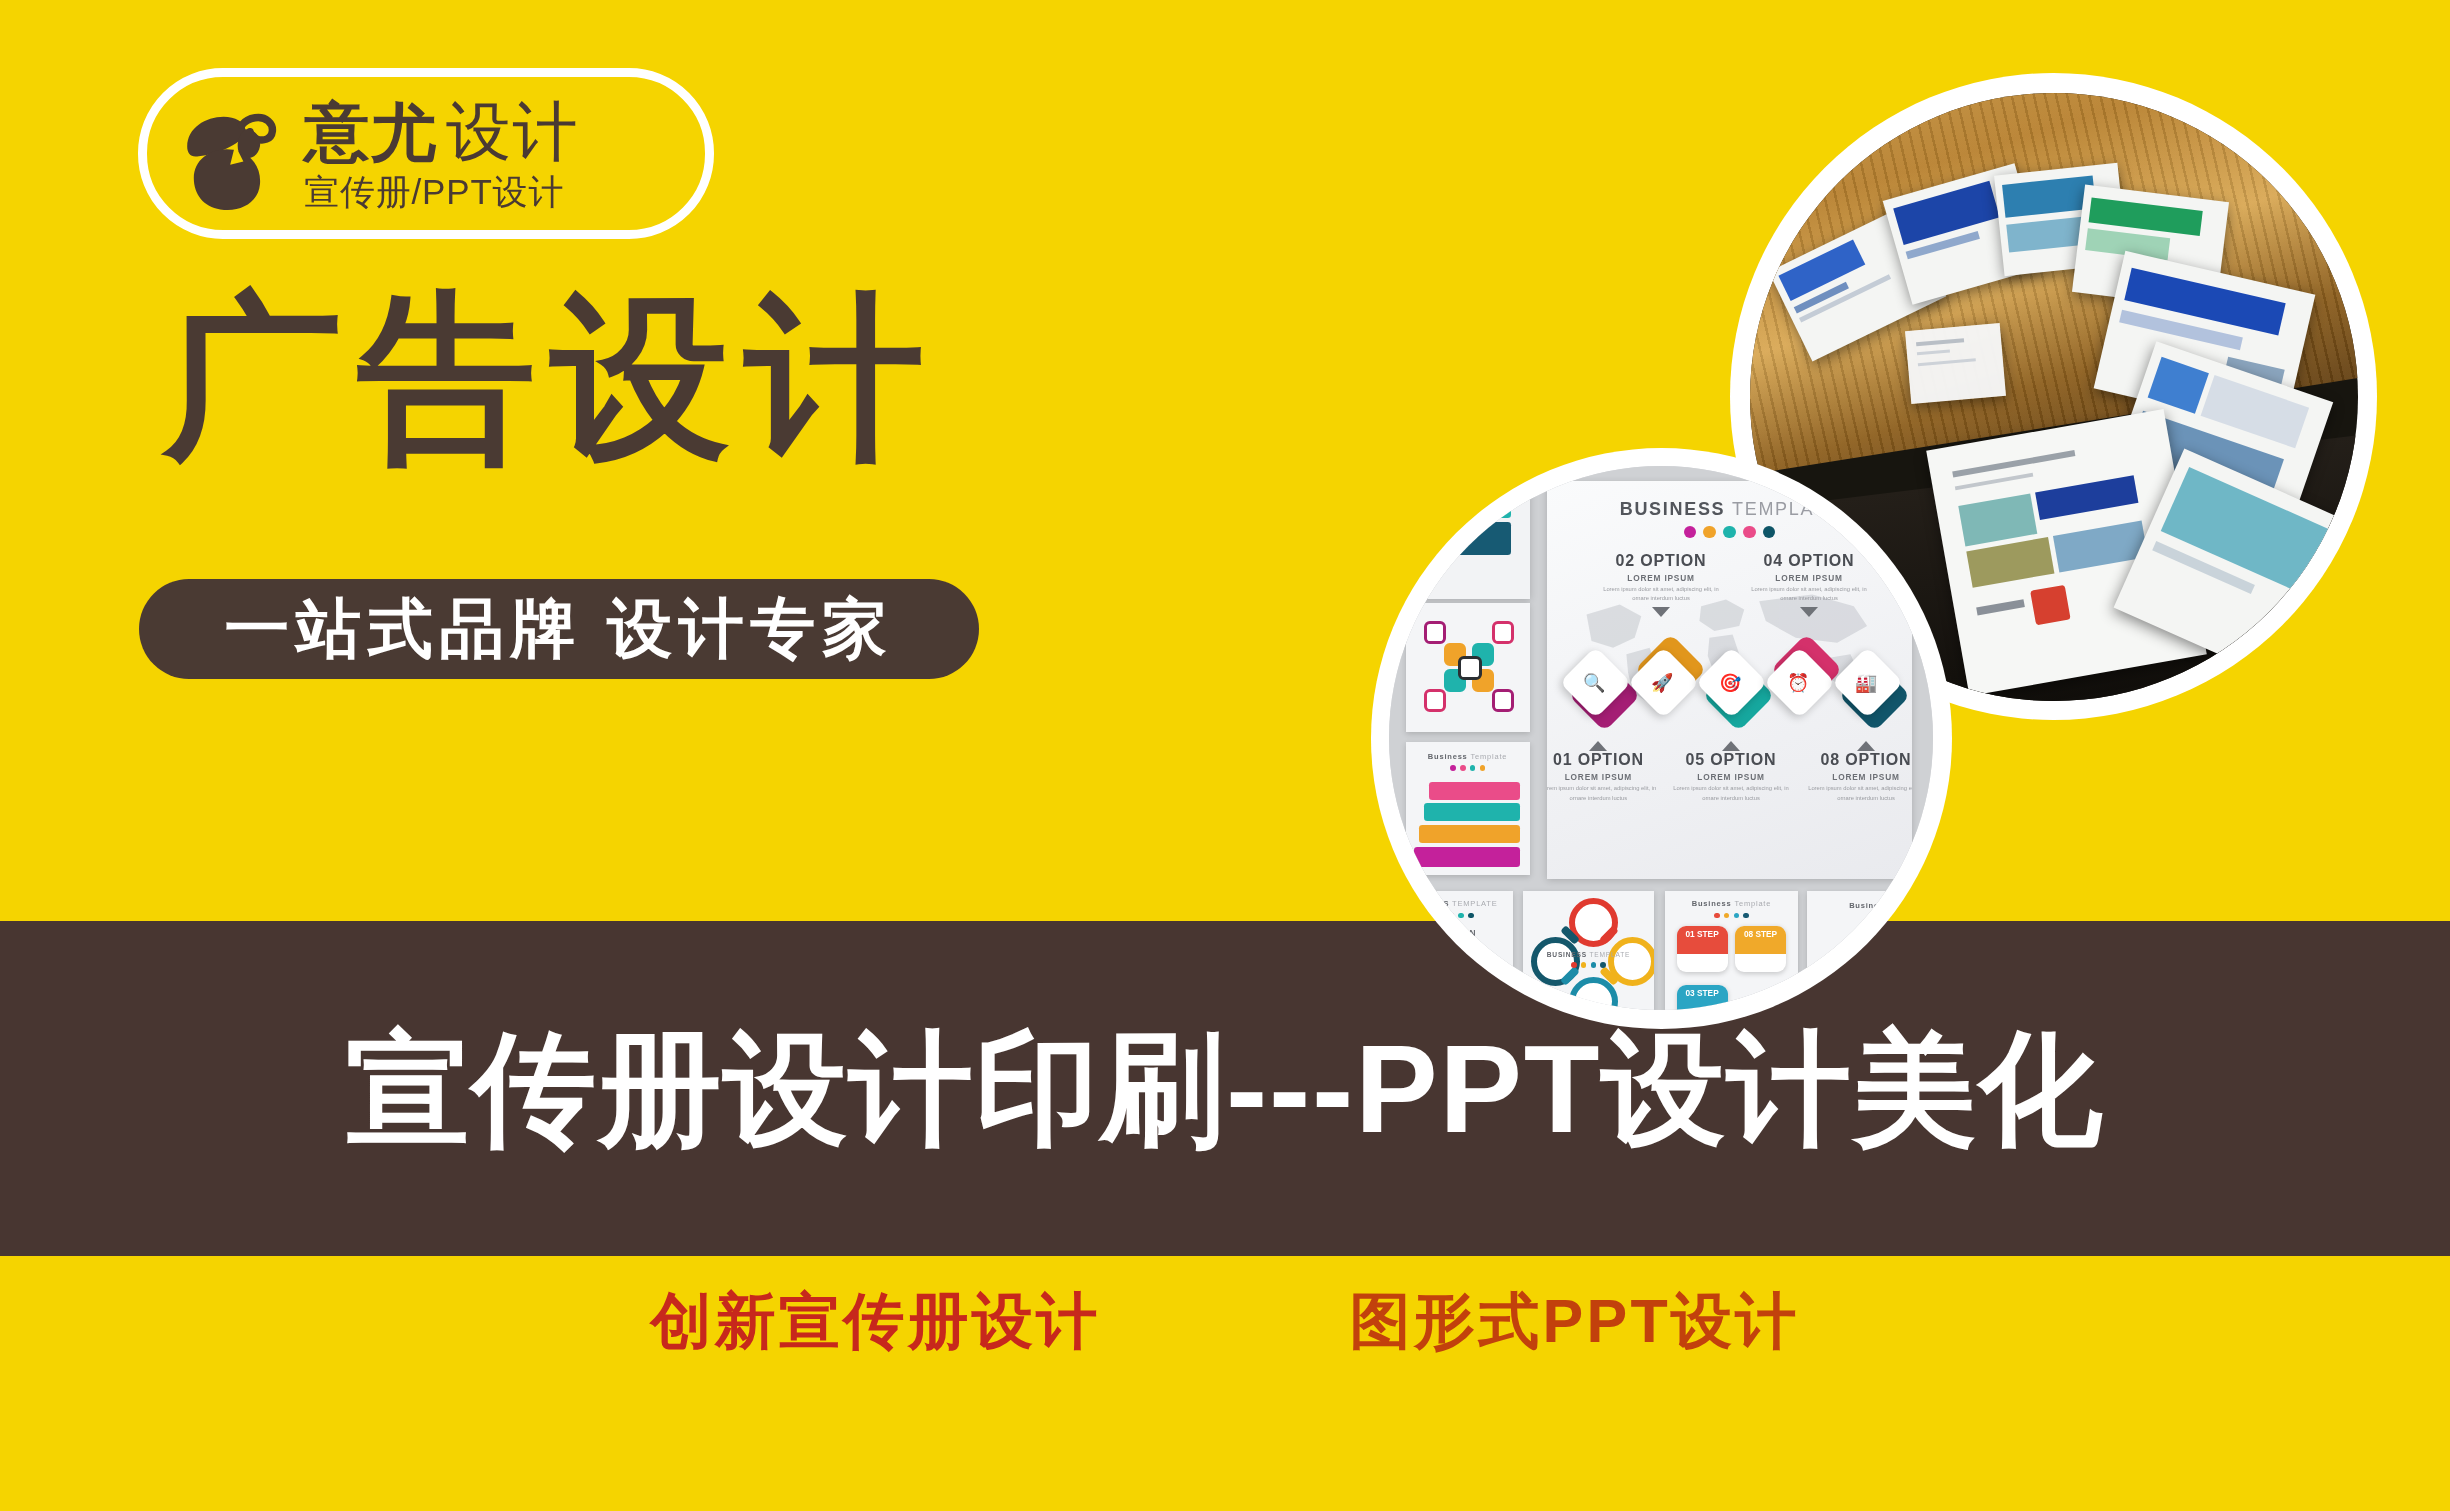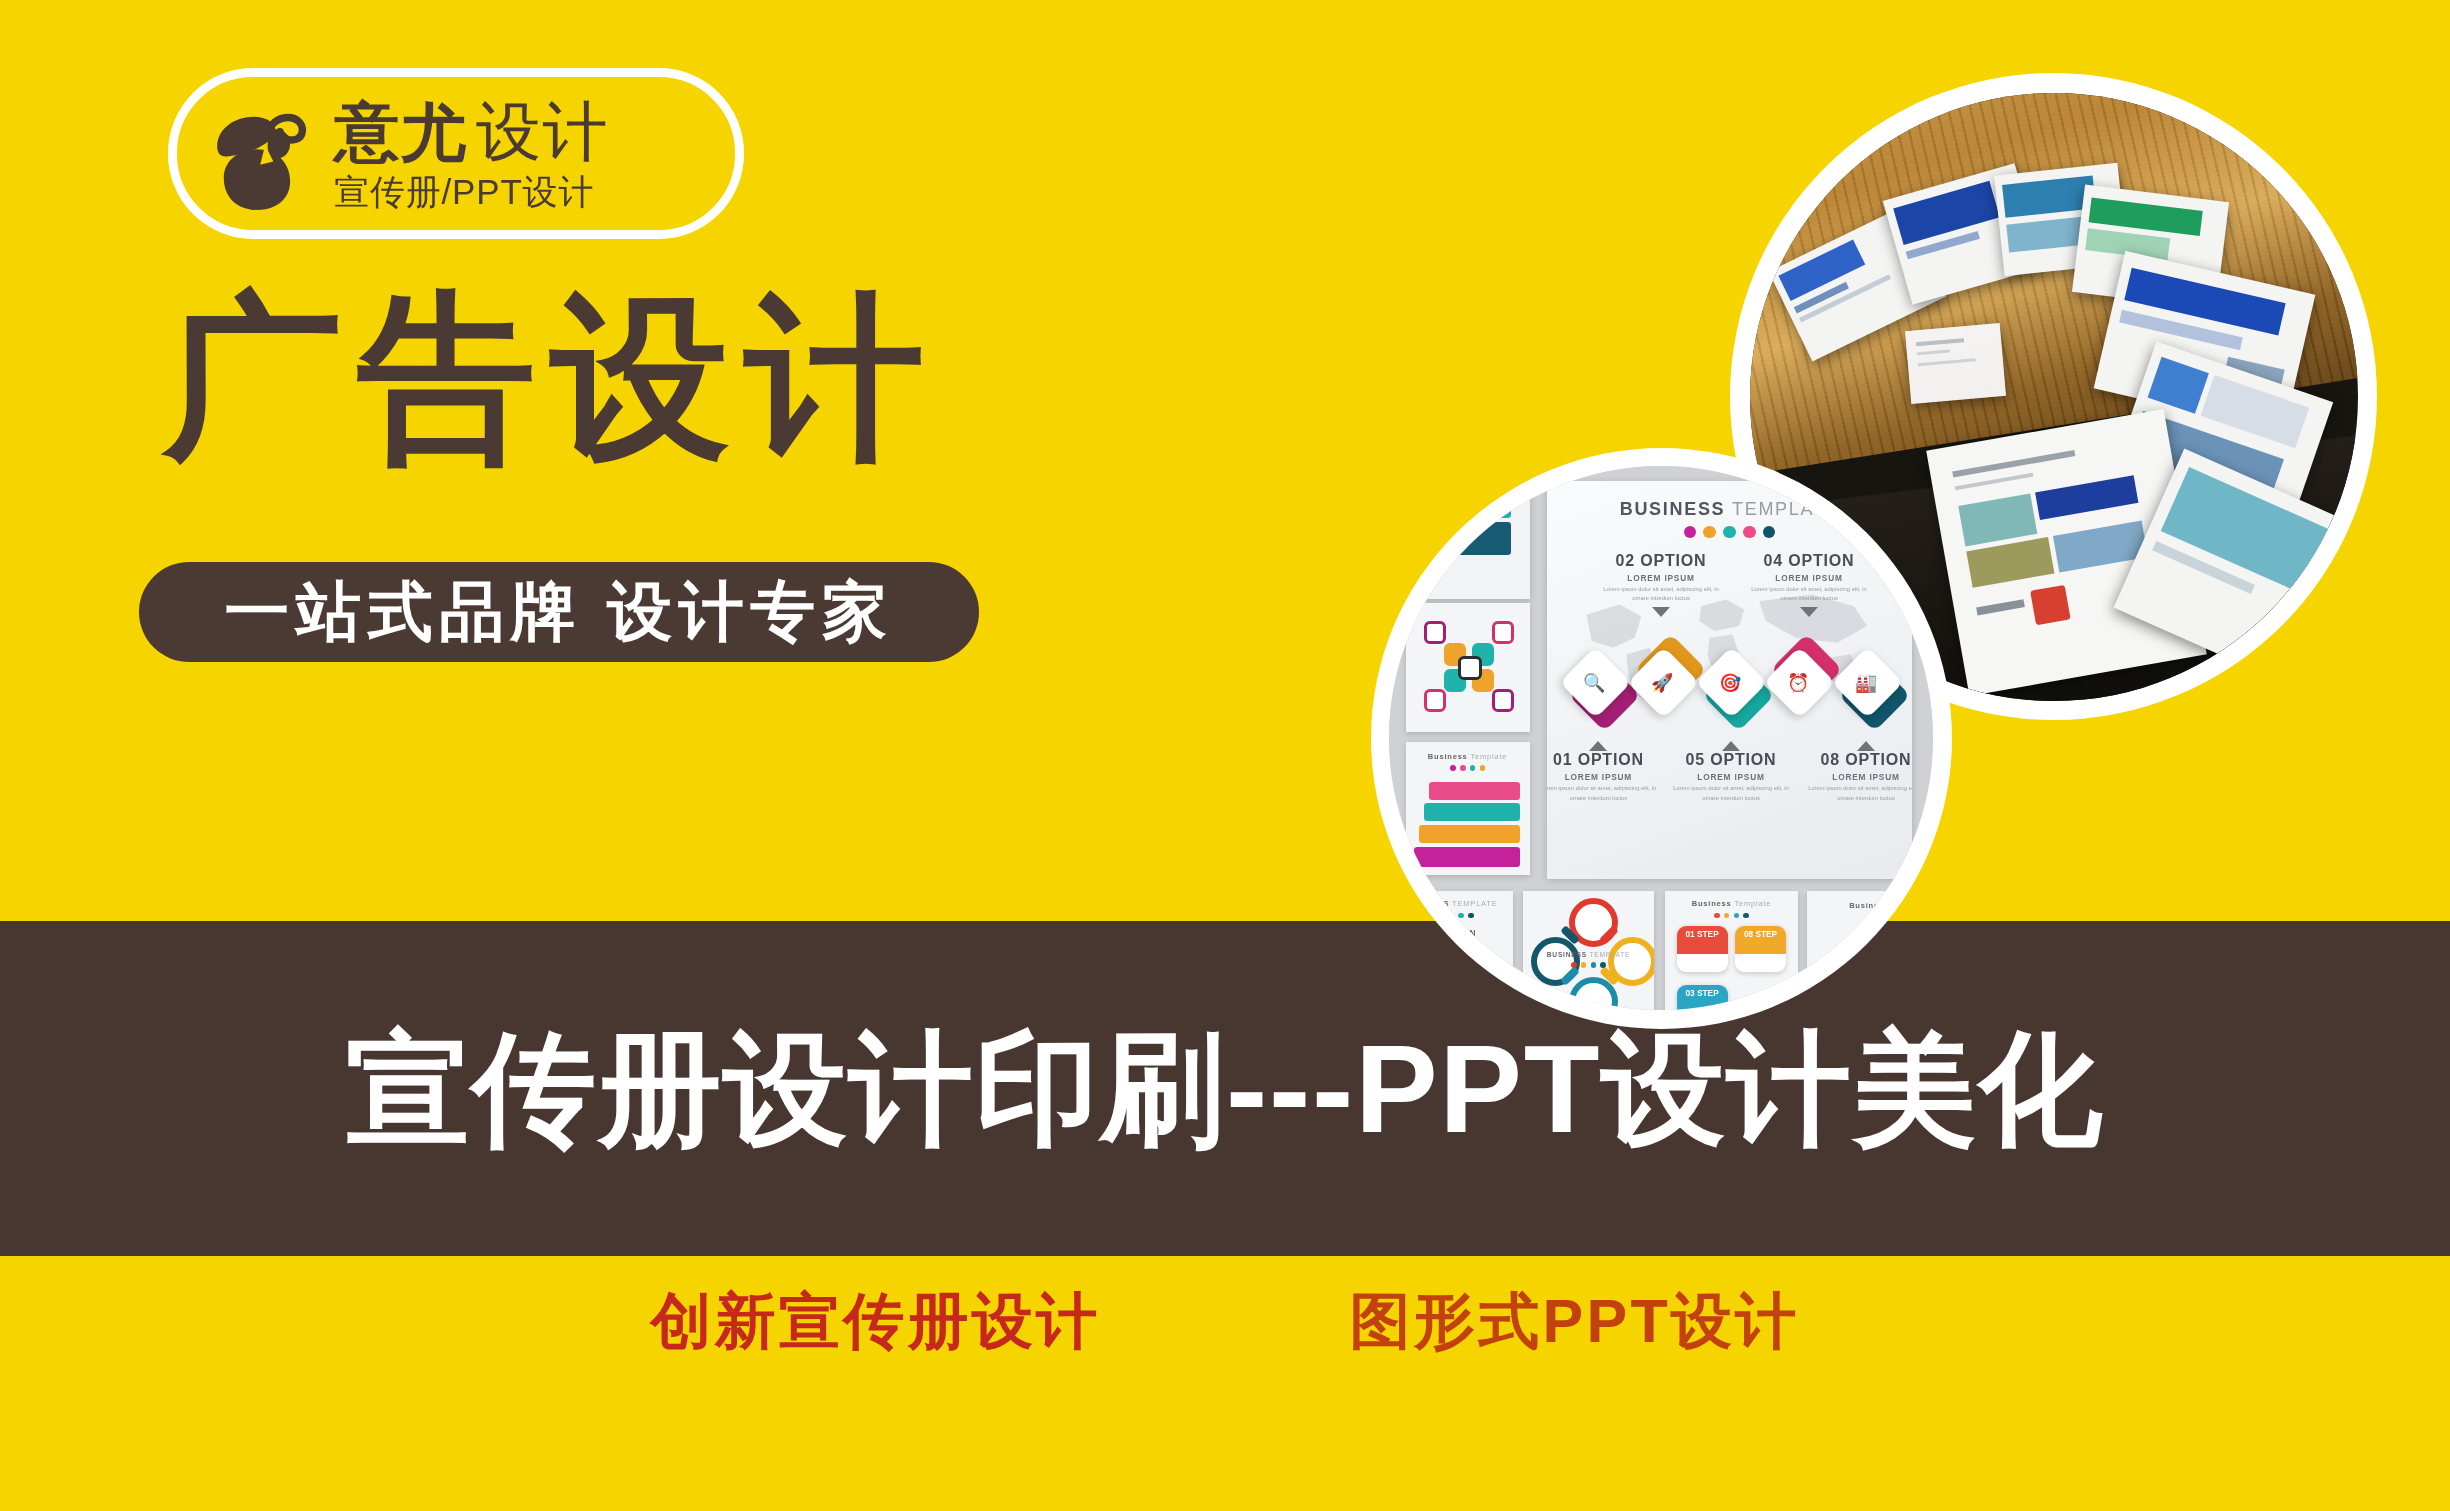--- a/index.html
+++ b/index.html
@@ -11,21 +11,21 @@
     position:relative;
     width:2450px;
     height:1511px;
     background:#F5D400;
     overflow:hidden;
   }
 
   
   .logo-badge{
     position:absolute;
-    left:168px; top:68px;
+    left:138px; top:68px;
     width:576px; height:171px;
     border:9px solid #ffffff;
     border-radius:85px;
     box-sizing:border-box;
     display:flex;
     align-items:center;
   }
   .logo-mark{
     position:relative;
     width:124px;height:124px;
@@ -67,21 +67,21 @@
     font-weight:bold;
     color:#4A3A33;
     letter-spacing:15px;
     line-height:1;
     white-space:nowrap;
   }
 
   
   .tagline-pill{
     position:absolute;
-    left:139px; top:562px;
+    left:139px; top:579px;
     width:840px; height:100px;
     background:#4A3A33;
     border-radius:50px;
     display:flex;
     align-items:center;
     justify-content:center;
   }
   .tagline-text{
     font-size:65px;
     font-weight:bold;

